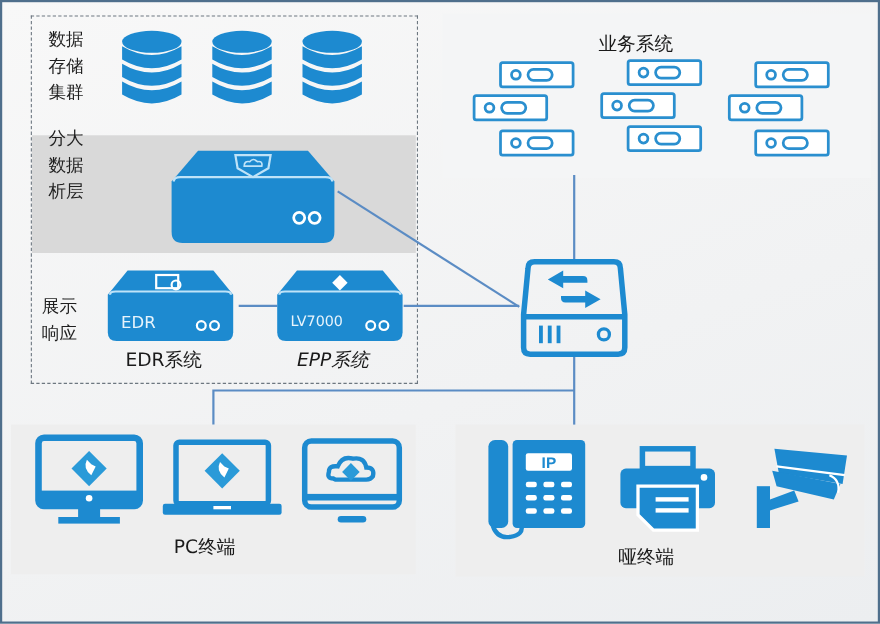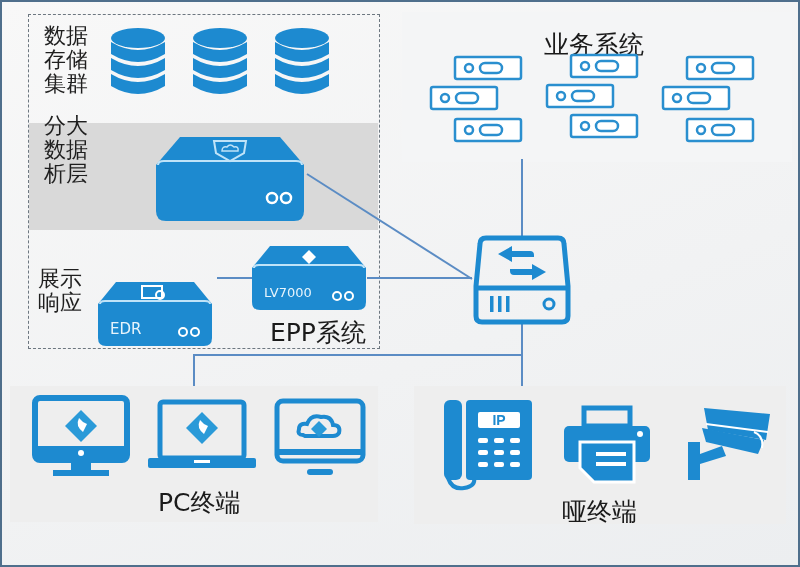--- a/index.html
+++ b/index.html
@@ -1,21 +1,21 @@
 <!DOCTYPE html>
 <html><head>
 <meta charset="utf-8">
 <style>
   html,body{margin:0;padding:0;}
   body{width:800px;height:567px;overflow:hidden;background:#f3f3f3;font-family:"DejaVu Sans","Liberation Sans",sans-serif;}
   .frame{position:absolute;left:0;top:0;width:796px;height:563px;border:2px solid #4f6f8c;background:linear-gradient(160deg,#f8f8f8 0%,#f1f2f3 60%,#eceef0 100%);overflow:hidden;}
   .dashed{position:absolute;left:26px;top:12px;width:350px;height:333px;border:1.5px dashed #6d7780;}
   .band{position:absolute;left:27px;top:121px;width:349px;height:107px;background:#d9d9d9;}
-  .lbl{position:absolute;font-size:22px;line-height:24px;color:#1f1f1f;}
-  .lbl2{position:absolute;font-size:25px;color:#1a1a1a;}
+  .lbl{position:absolute;font-size:16px;line-height:24px;color:#1f1f1f;}
+  .lbl2{position:absolute;font-size:17px;color:#1a1a1a;}
   .card{position:absolute;background:#f0f0f0;}
   svg{position:absolute;overflow:visible;}
   .icon{position:absolute;}
 </style>
 </head>
 <body>
 
 <div class="frame">
 
   <div class="card" style="left:400px;top:10px;width:390px;height:150px;background:#f4f5f6;"></div>
@@ -79,47 +79,48 @@
     <path d="M66 16 Q66 11 71 12 Q74 8 78 12 Q83 11 82 16 Z" stroke="#bfe3f8" stroke-width="1.5" fill="none"></path>
     <circle cx="116" cy="63" r="5" stroke="#ffffff" stroke-width="2.5" fill="none"></circle>
     <circle cx="130" cy="63" r="5" stroke="#ffffff" stroke-width="2.5" fill="none"></circle>
   </svg>
 
   <div class="lbl" style="left:36px;top:265px;">
     <div>展示</div>
     <div>响应</div>
   </div>
 
-  <div class="icon" style="left:96px;top:244px;width:114px;height:64px;margin-top:36px;">
+  <div class="icon" style="left:96px;top:244px;width:114px;height:64px;">
     <svg style="left:0;top:0;" width="114" height="64" viewBox="0 0 114 64">
       <path d="M18 0 H96 L114 22 V56 Q114 64 106 64 H8 Q0 64 0 56 V22 Z" fill="#1d8ad0"></path>
       <path d="M2 22 Q2 19 7 19 H107 Q112 19 112 22" stroke="#bfe3f8" stroke-width="2" fill="none"></path>
       <rect x="44" y="4" width="20" height="12" stroke="#ffffff" stroke-width="2" fill="none"></rect>
       <circle cx="62" cy="13" r="4" stroke="#ffffff" stroke-width="2" fill="none"></circle>
     </svg>
     <span style="position:absolute;left:12px;top:38px;color:#e7f4fc;font-size:15px;">EDR</span>
     <svg style="left:80px;top:44px;" width="24" height="12">
         <circle cx="5" cy="6" r="4" stroke="#fff" stroke-width="2" fill="none"></circle>
         <circle cx="17" cy="6" r="4" stroke="#fff" stroke-width="2" fill="none"></circle>
       </svg>
   </div>
+  <div class="lbl2" style="left:112px;top:314px;">EDR系统</div>
 
   <div class="icon" style="left:250px;top:244px;width:114px;height:64px;padding-left:12px;">
     <svg style="left:0;top:0;" width="114" height="64" viewBox="0 0 114 64">
       <path d="M18 0 H96 L114 22 V56 Q114 64 106 64 H8 Q0 64 0 56 V22 Z" fill="#1d8ad0"></path>
       <path d="M2 22 Q2 19 7 19 H107 Q112 19 112 22" stroke="#bfe3f8" stroke-width="2" fill="none"></path>
       <path d="M57 4 L64 11 L57 18 L50 11 Z" fill="#ffffff"></path>
     </svg>
     <span style="position:absolute;left:12px;top:39px;color:#e7f4fc;font-size:13px;">LV7000</span>
     <svg style="left:80px;top:44px;" width="24" height="12">
         <circle cx="5" cy="6" r="4" stroke="#fff" stroke-width="2" fill="none"></circle>
         <circle cx="17" cy="6" r="4" stroke="#fff" stroke-width="2" fill="none"></circle>
       </svg>
   </div>
-  <div class="lbl2" style="left:268px;top:314px;">EPP系统</div>
+  <div class="lbl2" style="left:268px;top:314px;font-style:italic;">EPP系统</div>
 
   <svg style="left:470px;top:234px;" width="100" height="88" viewBox="0 0 100 88">
     <path d="M14 2 H86 Q92 2 92 8 L96 50 V80 Q96 86 90 86 H10 Q4 86 4 80 V50 L8 8 Q8 2 14 2Z" fill="none" stroke="#1d8ad0" stroke-width="5"></path>
     <line x1="4" y1="52" x2="96" y2="52" stroke="#1d8ad0" stroke-width="5"></line>
     <path d="M26 18 L40 10 V15 H58 Q62 15 62 19 V21 H40 V26 Z" fill="#1d8ad0"></path>
     <path d="M74 36 L60 44 V39 H42 Q38 39 38 35 V33 H60 V28 Z" fill="#1d8ad0"></path>
     <rect x="18" y="60" width="3.5" height="16" fill="#1d8ad0"></rect>
       <rect x="26" y="60" width="3.5" height="16" fill="#1d8ad0"></rect>
       <rect x="34" y="60" width="3.5" height="16" fill="#1d8ad0"></rect>
     <circle cx="77" cy="68" r="5" fill="none" stroke="#1d8ad0" stroke-width="3"></circle>

